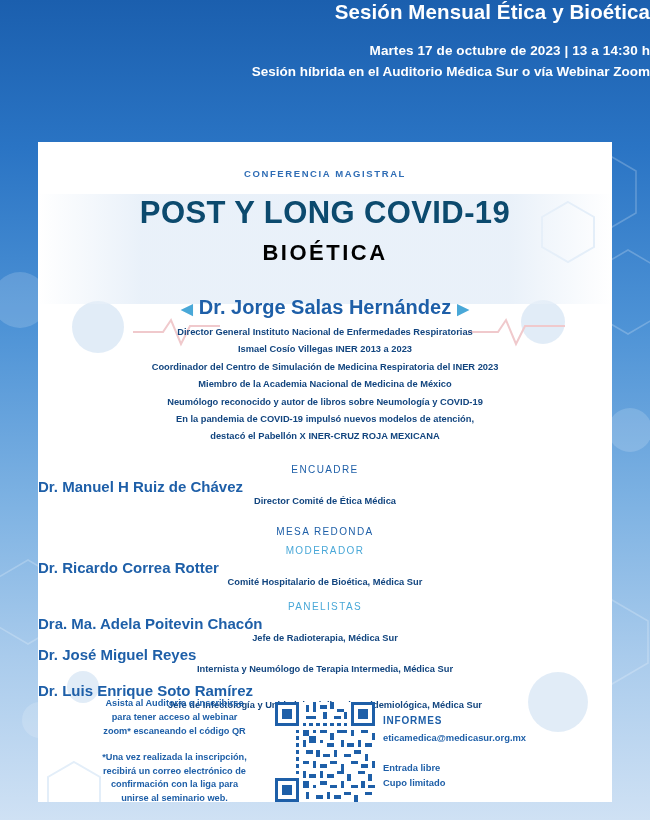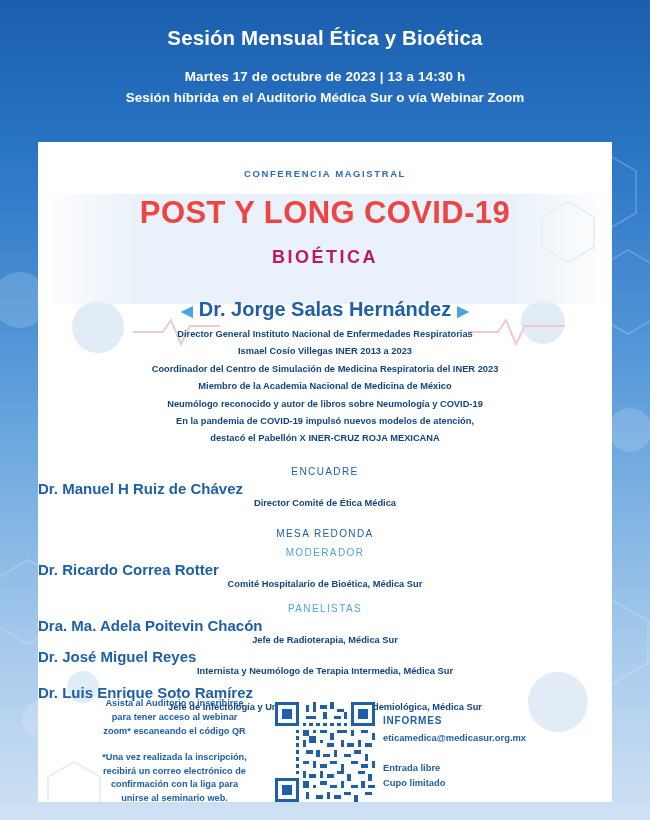--- a/index.html
+++ b/index.html
@@ -21,22 +21,21 @@
     overflow: hidden;
   }
   
   .deco {
     position: absolute;
     pointer-events: none;
     opacity: 0.5;
   }
   .header {
     position: relative;
-    text-align: center;
-    padding-top: 26px;
+    text-align: right;
     color: #ffffff;
     z-index: 5;
   }
   .header .title1 {
     font-size: 20.5px;
     font-weight: bold;
     letter-spacing: 0.1px;
     line-height: 1.2;
   }
   .header .title2 {
@@ -87,29 +86,29 @@
     width: 100%;
     height: 110px;
     background: linear-gradient(90deg, rgba(236,243,250,0) 0%, rgba(232,240,249,0.95) 18%, rgba(232,240,249,0.95) 82%, rgba(236,243,250,0) 100%);
     z-index: 1;
   }
   .main-title {
     text-align: center;
     margin-top: 16px;
     font-size: 31px;
     font-weight: bold;
-    color: #ef4444;
+    color: #0c4a6e;
     letter-spacing: 0.4px;
   }
   .sub-title {
     text-align: center;
-    margin-top: 16px;
-    font-size: 18px;
-    font-weight: bold;
-    color: #be185d;
+    margin-top: 9px;
+    font-size: 22px;
+    font-weight: bold;
+    color: #000000;
     letter-spacing: 2.5px;
   }
   .speaker {
     text-align: center;
     margin-top: 30px;
     font-size: 20px;
     font-weight: bold;
     color: #1e5fa8;
   }
   .speaker .arrow {

